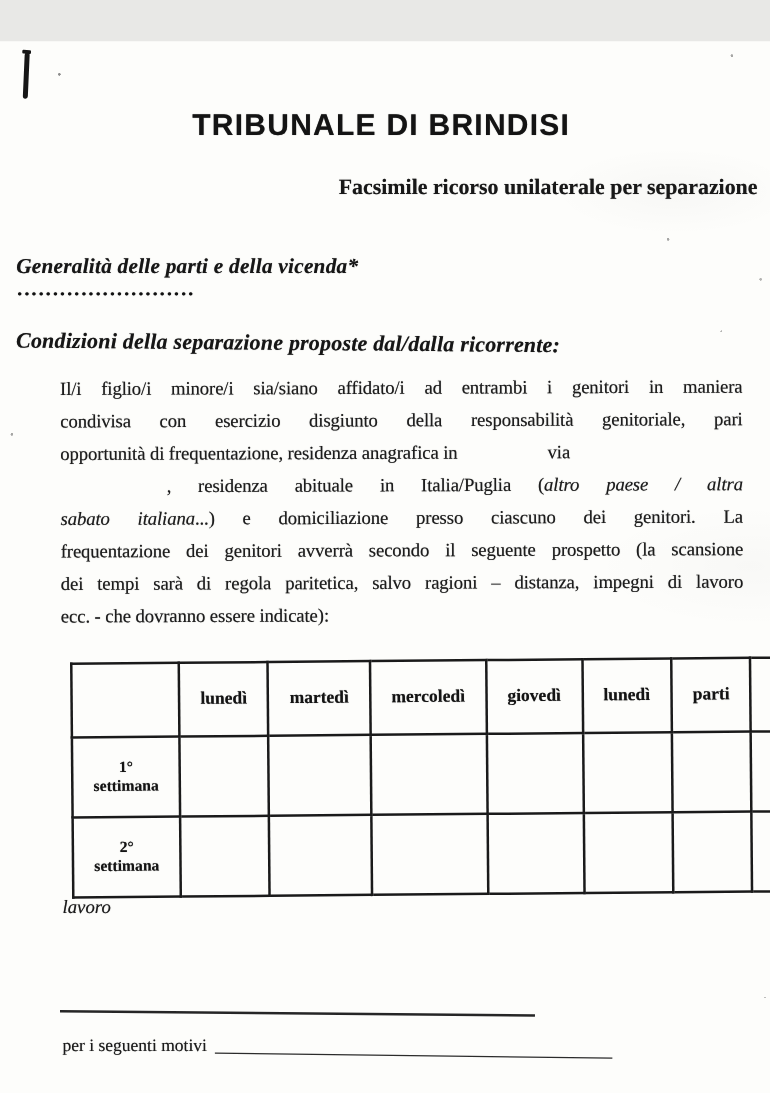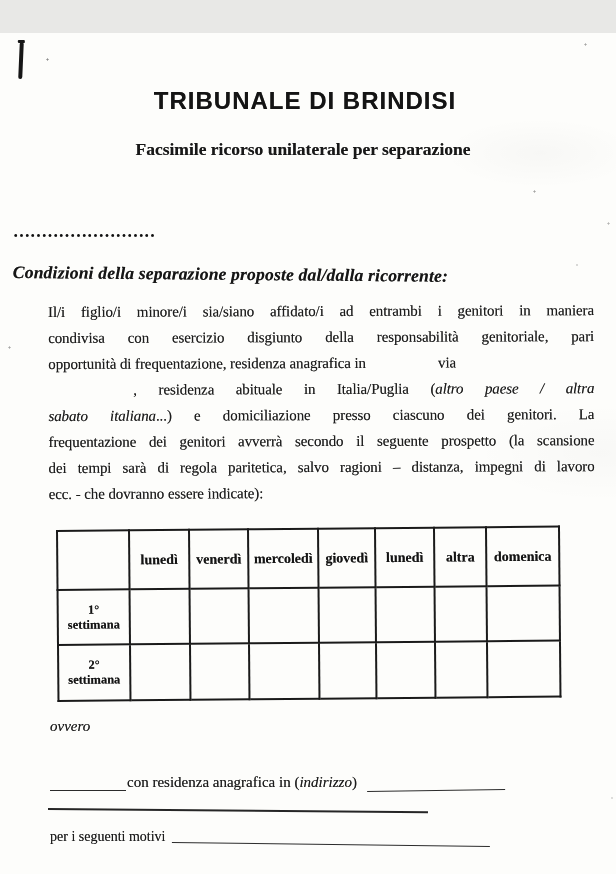--- a/index.html
+++ b/index.html
@@ -28,42 +28,42 @@
   
   .artifact{position:absolute;left:19px;top:9px;width:4px;height:37px;background:#161616;border-radius:2px;transform:rotate(2.5deg);}
   .artifact::after{content:"";position:absolute;left:-2px;top:-2px;width:7px;height:3px;background:#161616;border-radius:1px;}
 
   .title{
     position:absolute;left:0;right:6px;top:54px;margin:0;text-align:center;
     font-family:"Liberation Sans","DejaVu Sans",sans-serif;
     font-size:24px;font-weight:bold;letter-spacing:1px;color:#141414;
   }
   .subtitle{
-    position:absolute;left:0;right:10px;top:106px;margin:0;text-align:center;
+    position:absolute;left:0;right:10px;top:106px;margin:0;text-align:right;
     font-size:17.5px;font-weight:bold;color:#181818;
   }
   .h-italic{position:absolute;left:13px;font-weight:bold;font-style:italic;color:#161616;}
   .h-gen{top:170px;font-size:17px;letter-spacing:.2px;}
   .dots{position:absolute;left:14px;top:197px;font-size:10px;font-weight:bold;letter-spacing:2.2px;color:#111;}
   .h-cond{top:229px;font-size:17.5px;letter-spacing:.2px;transform:rotate(.5deg);transform-origin:left top;}
 
   .para{position:absolute;left:48px;top:266px;width:546px;font-size:15px;letter-spacing:-.1px;transform:rotate(-.2deg);transform-origin:left top;}
   .pline{height:26px;line-height:26px;overflow:hidden;white-space:nowrap;}
   .just{white-space:normal;text-align:justify;text-align-last:justify;}
   .flexline{display:flex;align-items:baseline;}
   .gap3{display:inline-block;width:72px;flex:none;}
   .gap4{display:inline-block;width:85px;flex:none;}
   .rest{flex:1;white-space:normal;text-align:justify;text-align-last:justify;}
   .para i, .bsec i{font-style:italic;}
 
   table.sched{
     position:absolute;left:56px;top:497px;border-collapse:collapse;table-layout:fixed;
     transform:rotate(-.5deg);transform-origin:left top;
   }
-  table.sched th,table.sched td{border:2px solid #1a1a1a;padding:4px;}
+  table.sched th,table.sched td{border:2px solid #1a1a1a;padding:16px;}
   td.corner{border:none;}
   tr.hrow{height:59px;}
   tr.r1{height:55px;}
   tr.r2{height:56px;}
   th.day{font-size:14px;font-weight:bold;vertical-align:middle;padding-top:6px;text-align:center;color:#141414;}
   th.rlabel{font-size:12.5px;font-weight:bold;text-align:center;vertical-align:middle;color:#141414;font-family:Liberation Serif, serif;}
   td.cell{background:transparent;}
 
   .bsec{position:absolute;left:50px;font-size:15px;color:#1c1c1c;}
   .ovvero{top:685px;font-style:italic;}
@@ -80,20 +80,21 @@
 </head>
 <body>
 
 <div class="page">
 
   <div class="artifact"></div>
 
   <h1 class="title">TRIBUNALE DI BRINDISI</h1>
   <h2 class="subtitle">Facsimile ricorso unilaterale per separazione</h2>
 
+  <div class="h-italic h-gen">Generalità delle parti e della vicenda*</div>
   <div class="dots">•••••••••••••••••••••••••</div>
   <div class="h-italic h-cond">Condizioni della separazione proposte dal/dalla ricorrente:</div>
 
   <div class="para">
     <div class="pline just">Il/i figlio/i minore/i sia/siano affidato/i ad entrambi i genitori in maniera</div>
     <div class="pline just">condivisa con esercizio disgiunto della responsabilità genitoriale, pari</div>
     <div class="pline flexline">
       <span>opportunità di frequentazione, residenza anagrafica in</span>
       <span class="gap3"></span>
       <span>via</span>
@@ -116,25 +117,25 @@
         <col style="width:70px">
       <col style="width:57px">
         <col style="width:59px">
         <col style="width:52px">
         <col style="width:73px">
     </colgroup>
     <tbody>
         <tr class="hrow">
       <td class="corner"></td>
       <th class="day">lunedì</th>
-      <th class="day">venerdì</th>
+      <th class="day">martedì</th>
       <th class="day">mercoledì</th>
       <th class="day">giovedì</th>
       <th class="day">lunedì</th>
-      <th class="day">altra</th>
+      <th class="day">parti</th>
       <th class="day">domenica</th>
     </tr>
     <tr class="r1">
       <th class="rlabel">1° settimana</th>
       <td class="cell"></td>
       <td class="cell"></td>
       <td class="cell"></td>
       <td class="cell"></td>
       <td class="cell"></td>
       <td class="cell"></td>
@@ -146,26 +147,23 @@
       <td class="cell"></td>
       <td class="cell"></td>
       <td class="cell"></td>
       <td class="cell"></td>
       <td class="cell"></td>
       <td class="cell"></td>
     </tr>
   </tbody>
     </table>
 
-  <div class="bsec ovvero">ovvero</div>
+  <div class="bsec ovvero">lavoro</div>
 
 
-  <div class="bsec residence">
-    <span class="blank b2a"></span><span>con residenza anagrafica in (</span><i>indirizzo</i><span>) </span><span class="blank b2b"></span>
-  </div>
 
   <div class="hline"></div>
 
   <div class="bsec motivi">
     <span>per i seguenti motivi</span><span class="blank b4"></span>
   </div>
 
 </div>
 
 </body></html>

